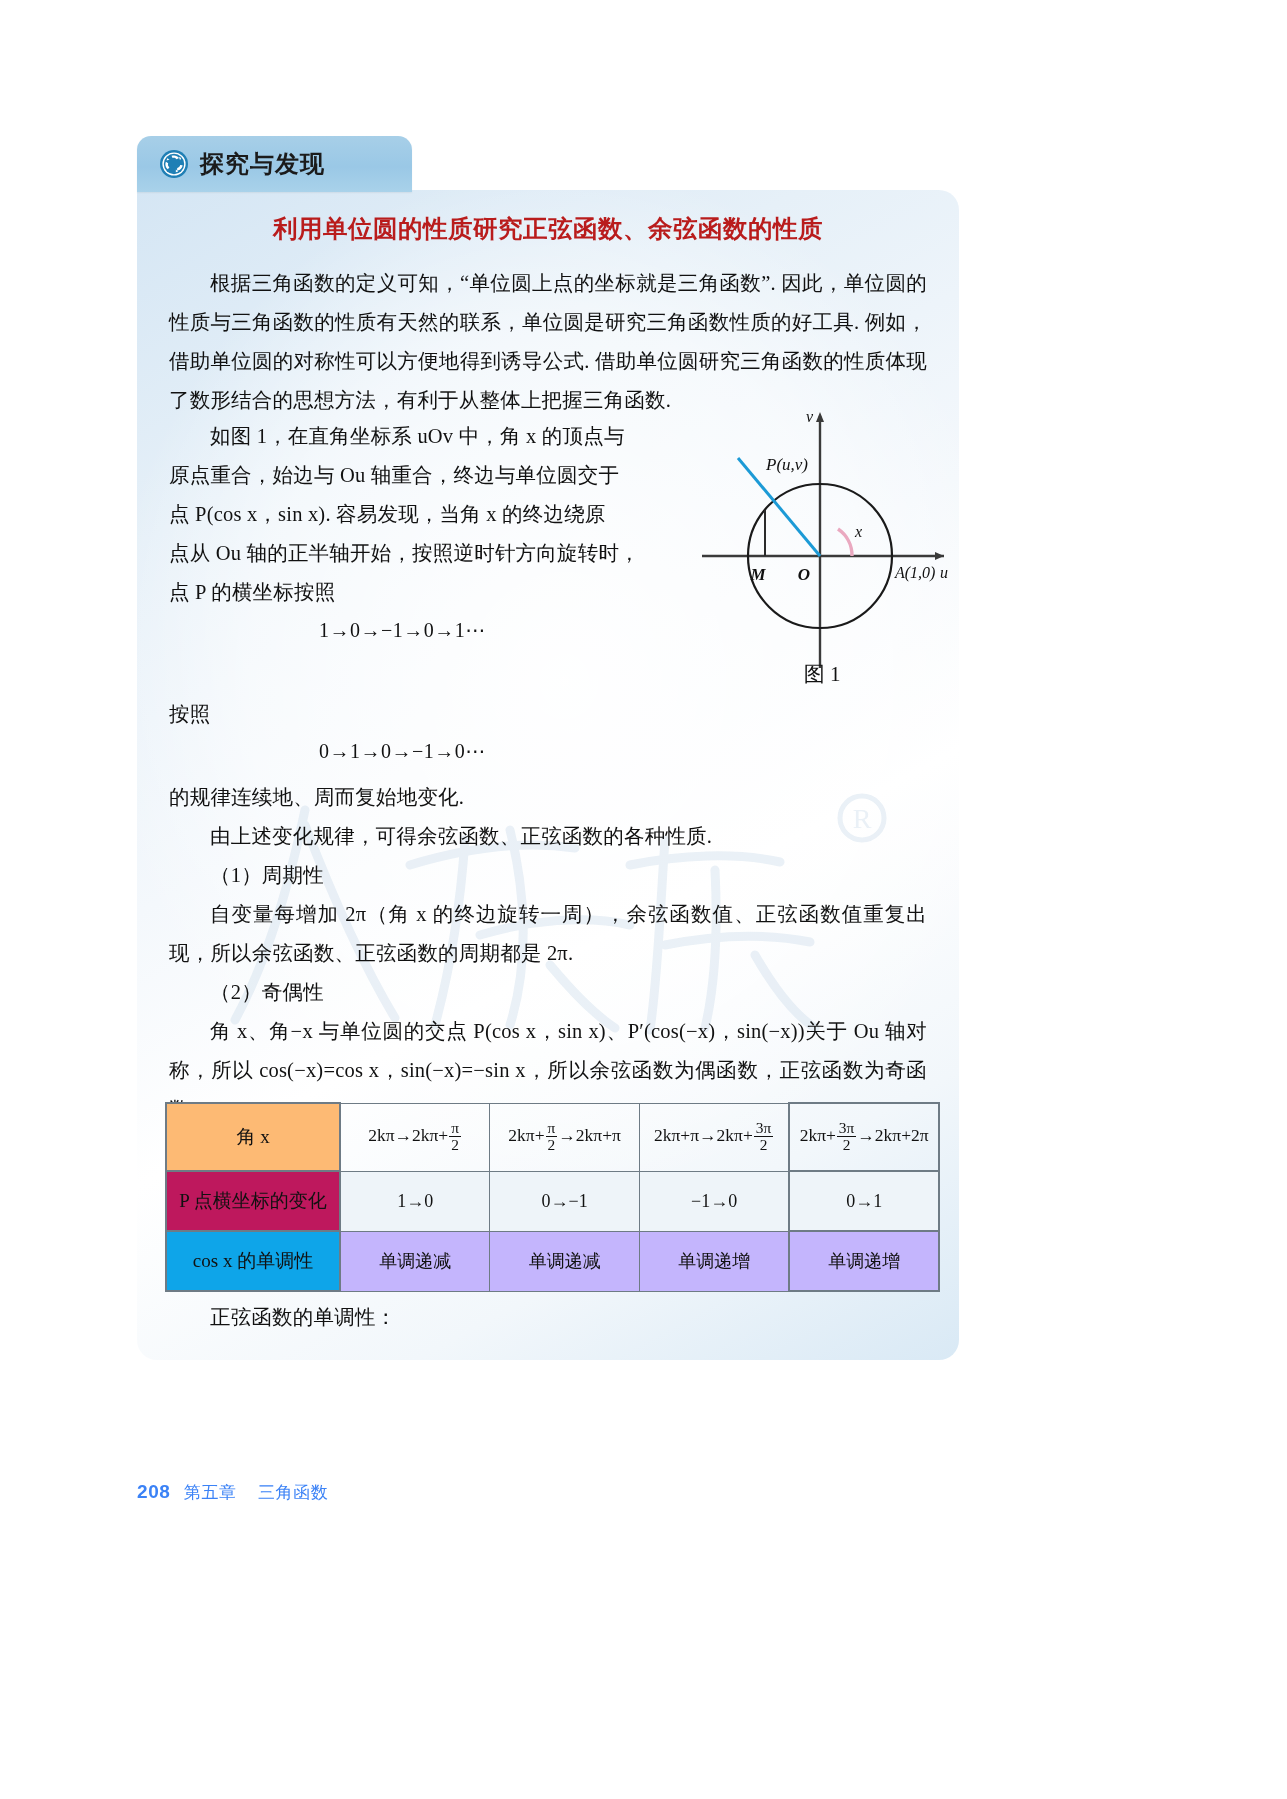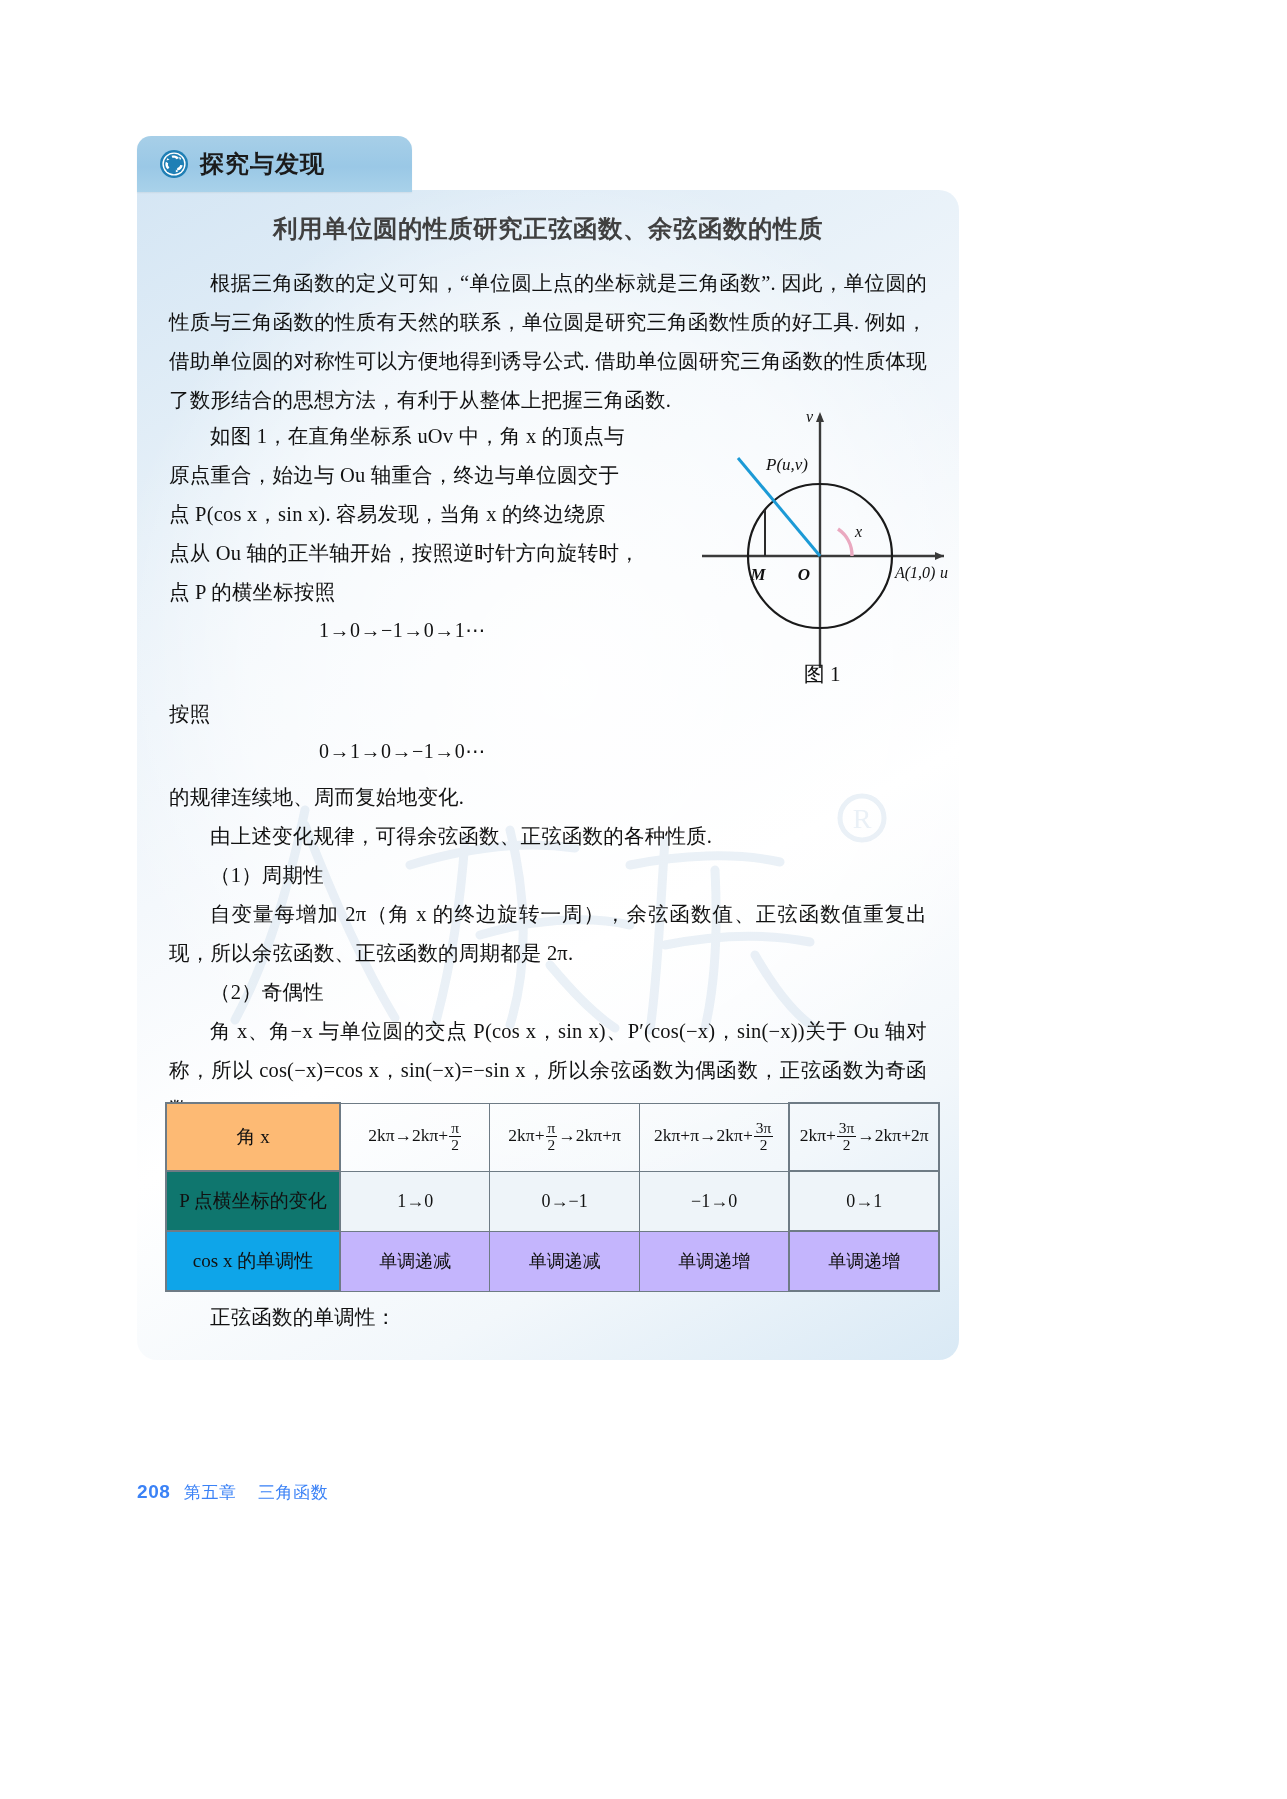--- a/index.html
+++ b/index.html
@@ -98,21 +98,21 @@
   }
 
   .doc-title {
     position: absolute;
     left: 0; top: 22px;
     width: 822px;
     text-align: center;
     font-family: "Liberation Sans", "DejaVu Sans", sans-serif;
     font-size: 24.5px;
     font-weight: 700;
-    color: #404040;
+    color: #b91c1c;
     letter-spacing: 0.5px;
   }
 
   .para {
     position: absolute;
     font-size: 20.5px;
     color: #111;
     line-height: 39px;
     letter-spacing: 0.2px;
     text-align: justify;
@@ -164,21 +164,21 @@
     padding: 0;
     height: 58px;
   }
   #mono-table .rowlabel {
     background: #fdba74;
     font-size: 19px;
     width: 172px;
   }
   #mono-table tr.r-angle td { height: 66px; }
   #mono-table tr.r-px td { background: #eef4f9; }
-  #mono-table tr.r-px td.rowlabel { background: #0f766e; text-align: center; }
+  #mono-table tr.r-px td.rowlabel { background: #be185d; text-align: center; }
   #mono-table tr.r-mono td { background: #c4b5fd; }
   #mono-table tr.r-mono td.rowlabel { background: #0ea5e9; }
   #mono-table .outer { border-width: 2px; }
 
   .frac {
     display: inline-flex;
     flex-direction: column;
     vertical-align: middle;
     text-align: center;
     line-height: 1.02;

